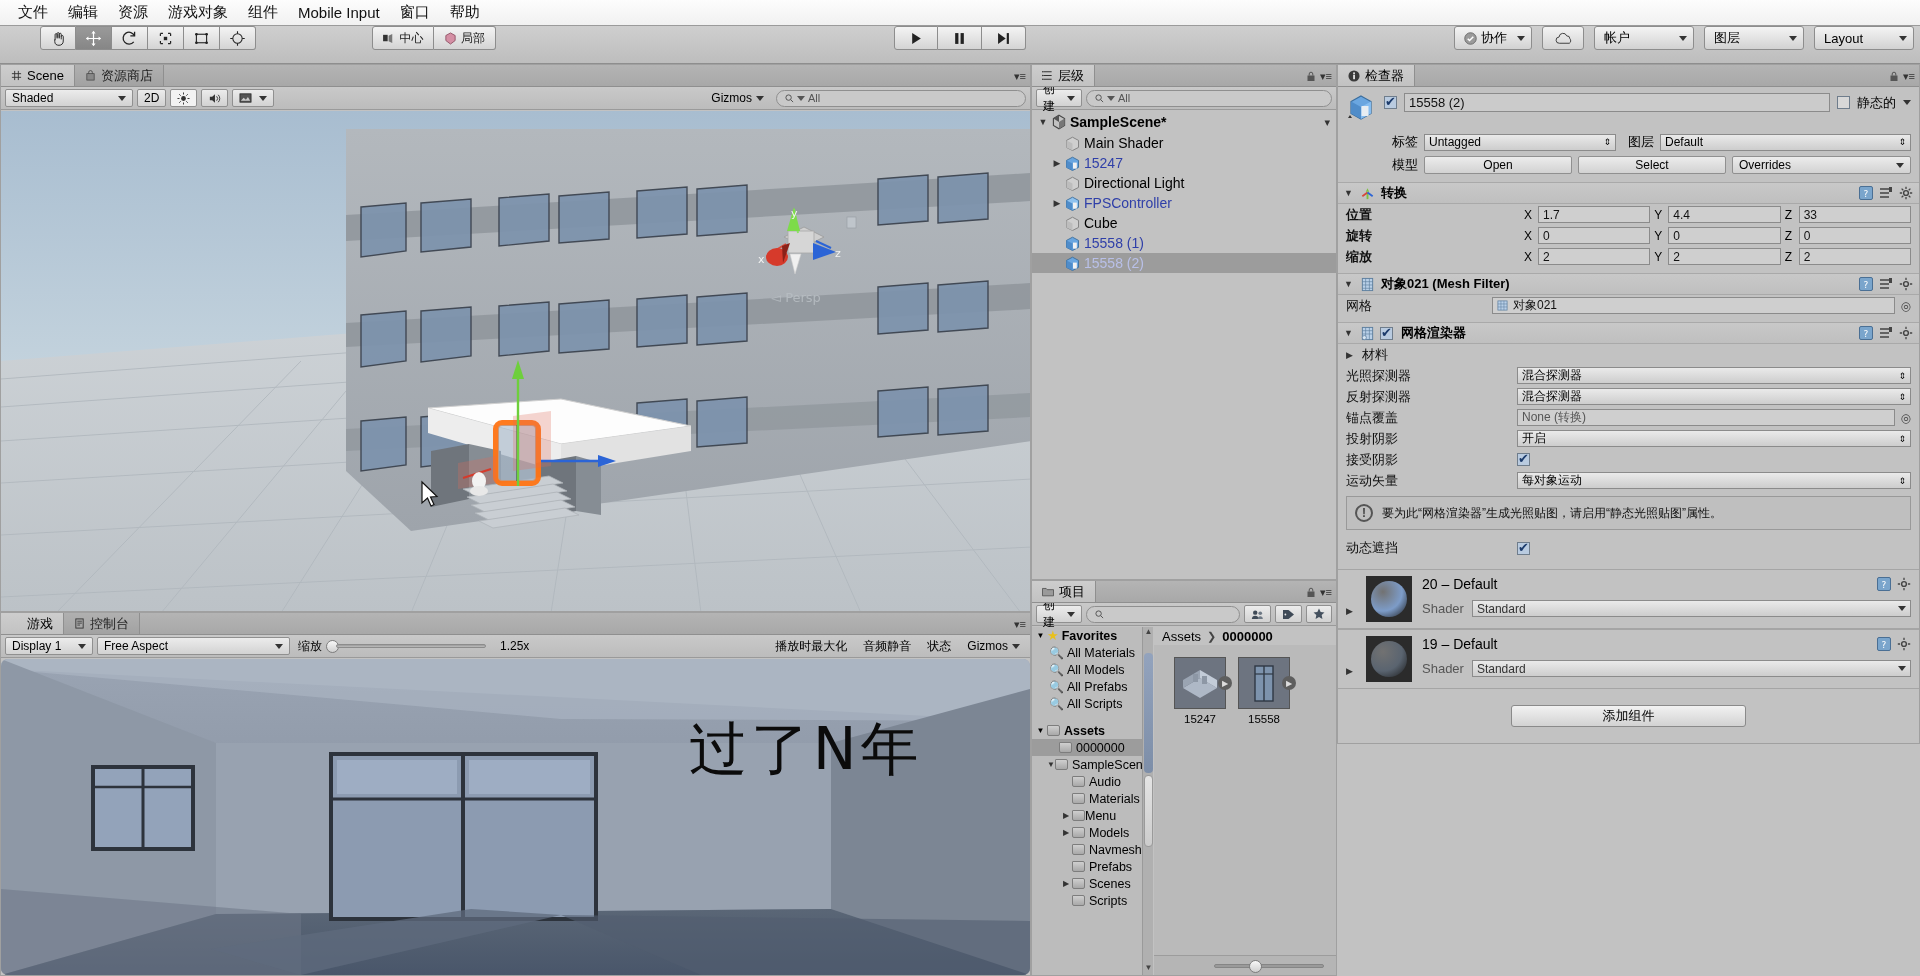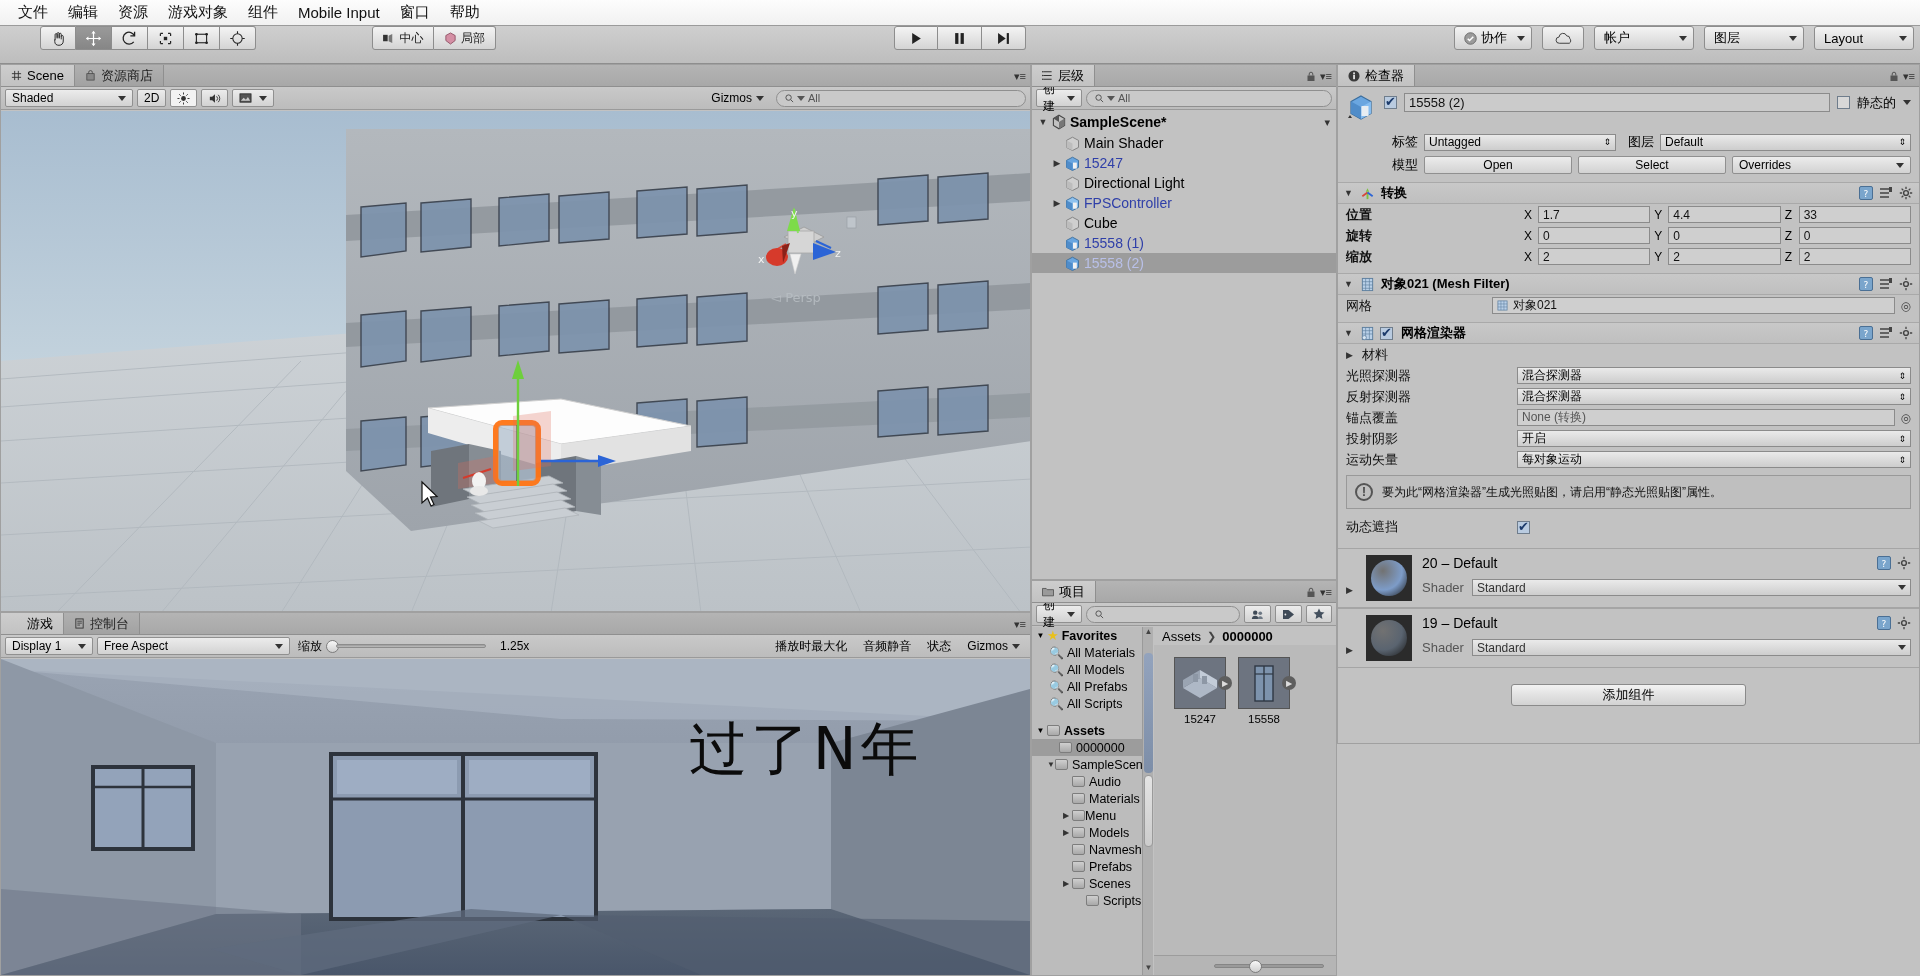--- a/index.html
+++ b/index.html
@@ -525,21 +525,21 @@
       </div>
       <div class="sbtn flat">
         <span>状态</span>
       </div>
       <div class="sbtn flat">
         <span>Gizmos</span>
         <span class="caret"></span>
       </div>
     </div>
 
-    <div class="gamecanvas" style="left:0;top:46px;width:1029px;height:316px;">
+    <div class="gamecanvas" style="left:0;top:46px;width:1029px;height:316px;border-radius:7px;">
       <svg width="1029" height="316" viewBox="0 0 1029 316" style="display:block">
         <defs>
           <linearGradient id="gcv" x1="0" y1="0" x2="0" y2="1">
             <stop offset="0" stop-color="#9aa4b3"></stop>
               <stop offset="1" stop-color="#7e8897"></stop>
           </linearGradient>
           <linearGradient id="gfl" x1="0" y1="0" x2="0" y2="1">
             <stop offset="0" stop-color="#5a6676"></stop>
               <stop offset="1" stop-color="#49566a"></stop>
           </linearGradient>
@@ -814,21 +814,21 @@
             <div class="prow" style="padding-left: 28px;">
               <span style="width: 12px; font-size: 8px; text-align: center; color: rgb(51, 51, 51);"></span>
               <span class="folder"></span>
               <span style="margin-left: 4px;">Prefabs</span>
             </div>
             <div class="prow" style="padding-left: 28px;">
               <span style="width: 12px; font-size: 8px; text-align: center; color: rgb(51, 51, 51);">▶</span>
               <span class="folder"></span>
               <span style="margin-left: 4px;">Scenes</span>
             </div>
-            <div class="prow" style="padding-left: 42px;">
+            <div class="prow" style="padding-left: 28px;">
               <span style="width: 12px; font-size: 8px; text-align: center; color: rgb(51, 51, 51);"></span>
               <span class="folder"></span>
               <span style="margin-left: 4px;">Scripts</span>
             </div>
           </div>
       </div>
 
       <div class="vscroll" style="left:110px;top:0;bottom:0;">
         <div style="position:absolute;left:0;top:0;width:11px;height:12px;font-size:8px;text-align:center;color:#444">▲</div>
         <div class="vthumb" style="top:26px;height:120px;background:linear-gradient(#93a3bd,#7d8ea8);"></div>
@@ -1100,20 +1100,24 @@
         <span style="font-size:12px;color:#444">◎</span>
       </div>
       <div class="irow">
         <span class="ilabel" style="width:165px">投射阴影</span>
         <div class="idrop" style="flex:1">
           <span>开启</span>
             <span style="font-size:9px">⇕</span>
         </div>
       </div>
       <div class="irow">
+        <span class="ilabel" style="width:165px">接受阴影</span>
+        <div class="ckbx on"></div>
+      </div>
+      <div class="irow">
         <span class="ilabel" style="width:165px">运动矢量</span>
         <div class="idrop" style="flex:1">
           <span>每对象运动</span>
             <span style="font-size:9px">⇕</span>
         </div>
       </div>
 
       <div class="helpbox">
         <span class="warnicon">!</span>
         <span>要为此“网格渲染器”生成光照贴图，请启用“静态光照贴图”属性。</span>

